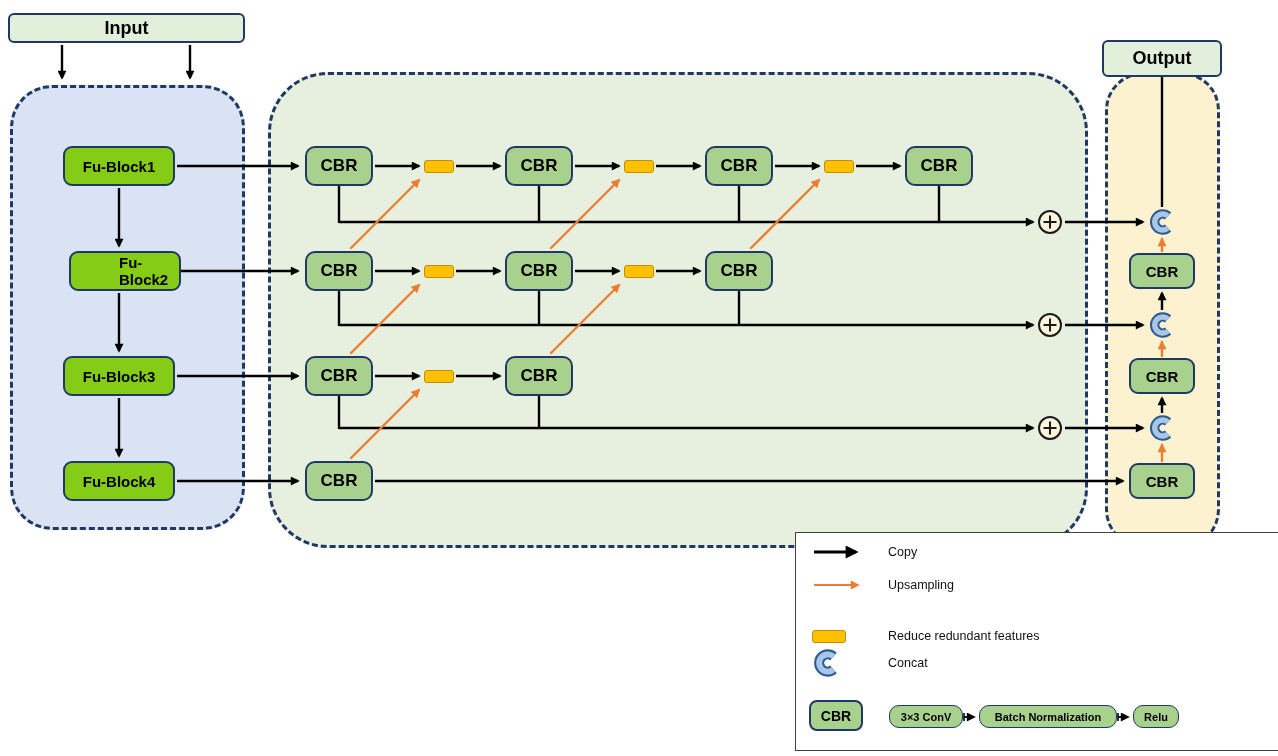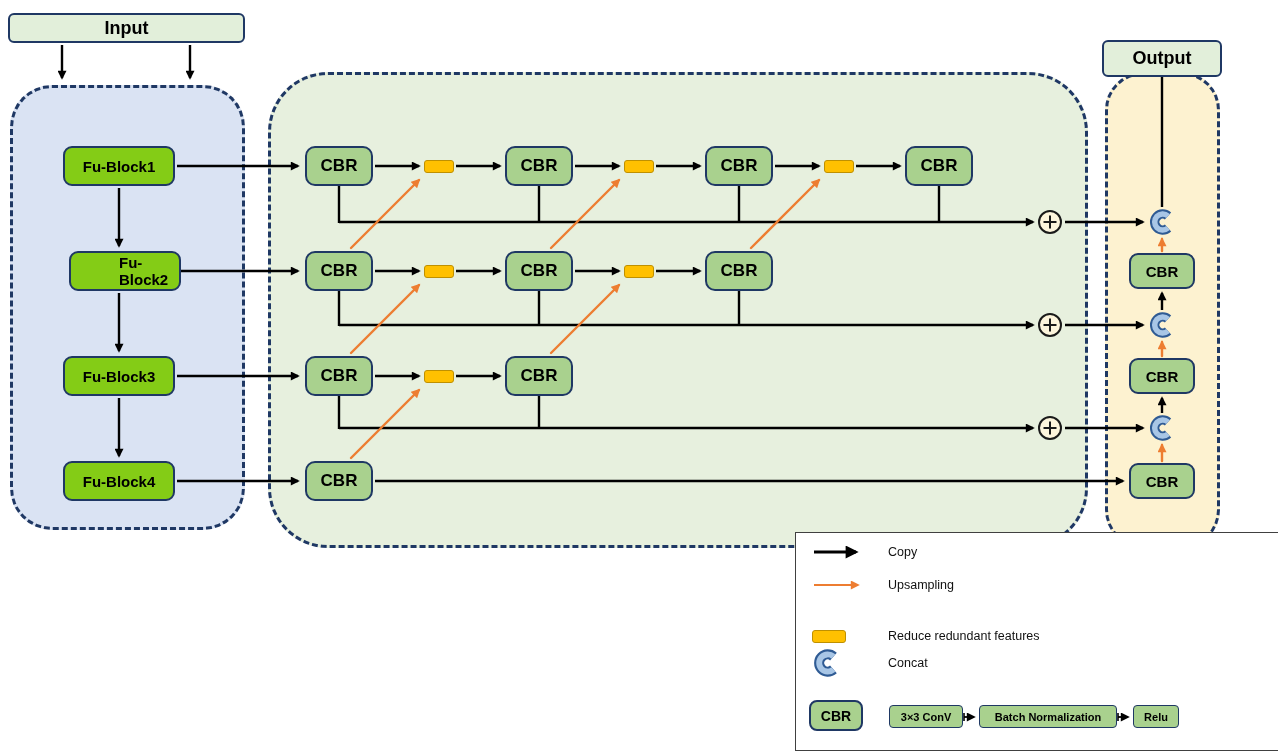--- a/index.html
+++ b/index.html
@@ -29,21 +29,21 @@
   .lrow{position:absolute;left:16px;display:flex;align-items:center;height:30px;}
   .licon{width:76px;display:flex;align-items:center;line-height:0;}
   .llabel{font-size:12.5px;color:#111;white-space:nowrap;}
   .legend-bar{width:34px;height:13px;background:#ffc000;border:1px solid #bf9000;
               border-radius:3px;box-sizing:border-box;}
   .legend-cbr-key{position:absolute;left:13px;top:167px;width:54px;height:31px;
        background:#a9d18e;border:2.5px solid #1f3864;border-radius:8px;display:flex;
        align-items:center;justify-content:center;font-weight:700;font-size:14px;
        box-sizing:border-box;}
   .pipe{position:absolute;top:172px;height:23px;background:#a9d18e;border:1.5px solid #1f3864;
-        border-radius:4px;display:flex;align-items:center;justify-content:center;
+        border-radius:10px;display:flex;align-items:center;justify-content:center;
         font-weight:700;font-size:11px;box-sizing:border-box;white-space:nowrap;}
   .pipe-arrow{position:absolute;top:178px;line-height:0;}
 </style>
 </head>
 <body>
 
 <div class="canvas">
 
   <div class="panel blue" style="left:10px;top:85px;width:235px;height:445px;"></div>
   <div class="panel green" style="left:268px;top:72px;width:820px;height:476px;"></div>

